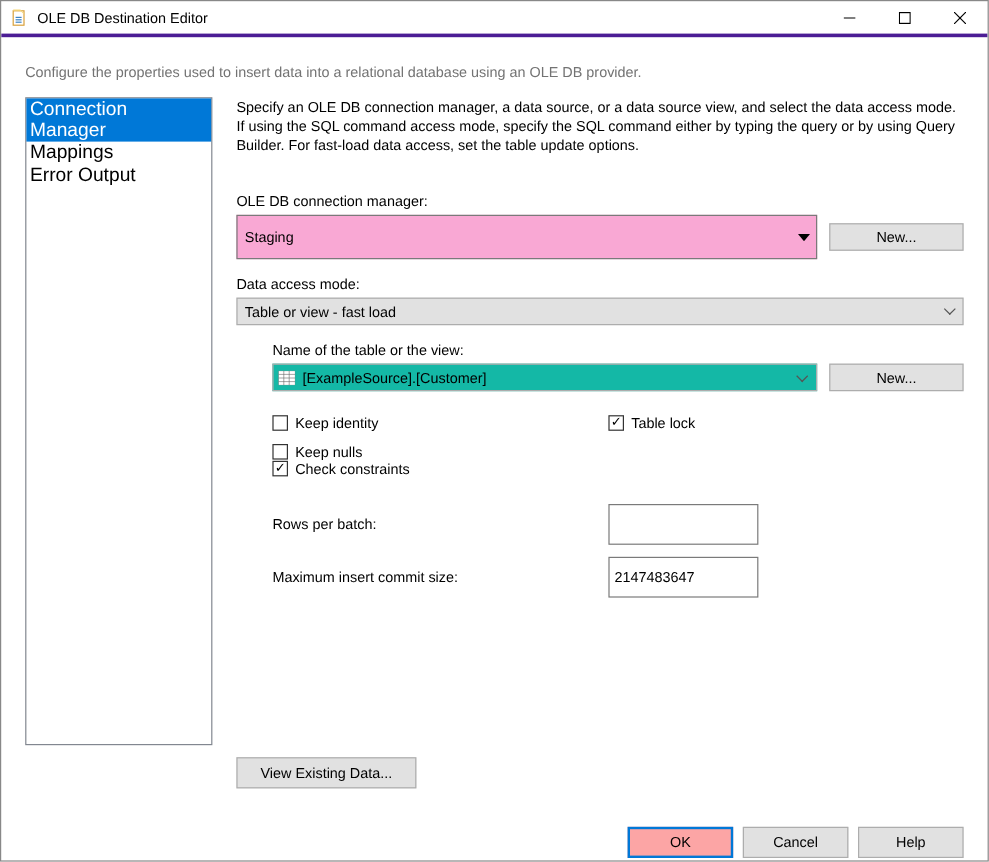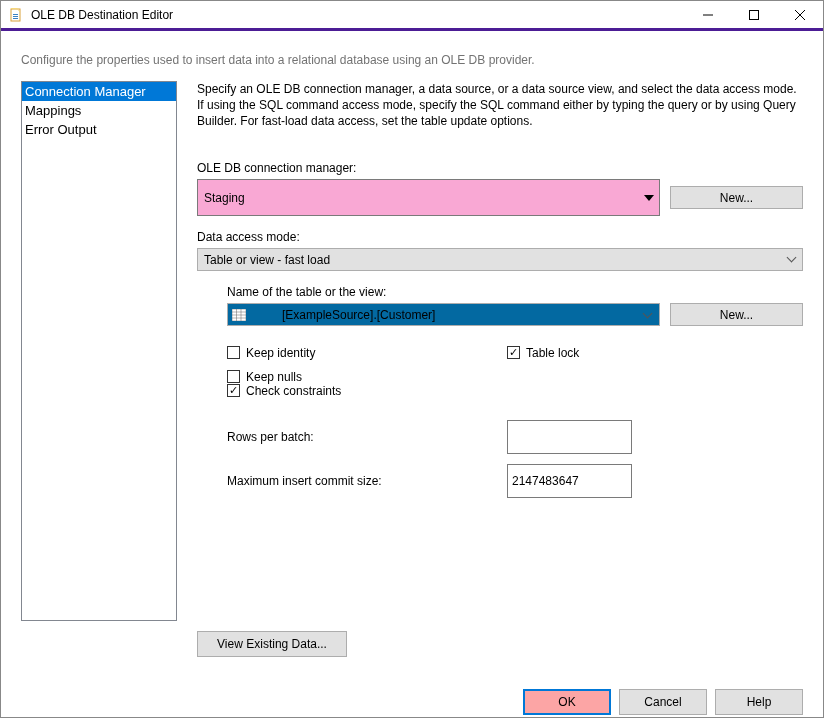--- a/index.html
+++ b/index.html
@@ -8,43 +8,43 @@
     .titlebar { height: 30px; display: flex; align-items: center; padding: 0 0 0 8px; border-bottom: 3px solid #4c1d95; }
     .titlebar-icon { width: 16px; height: 16px; margin-right: 6px; display: flex; align-items: center; justify-content: center; }
     .titlebar-title { flex: 1; font-size: 12px; }
     .winbtn { width: 46px; height: 30px; display: flex; align-items: center; justify-content: center; cursor: pointer; }
 
     .subtitle { padding: 22px 20px 14px 20px; font-size: 12px; color: #737373; }
 
     .main { display: flex; padding: 0 20px 12px 20px; height: 596px; }
 
     .sidebar { width: 156px; height: 540px; border: 1px solid #828790; margin-right: 20px; flex-shrink: 0; }
-    .sidebar-item { padding: 1px 3px; cursor: pointer; font-size: 13px; line-height: 17px; }
+    .sidebar-item { padding: 1px 3px; cursor: pointer; font-size: 16px; line-height: 17px; }
     .sidebar-item.selected { background: #0078d7; color: #fff; }
 
     .panel { flex: 1; display: flex; flex-direction: column; }
     .desc { font-size: 12px; line-height: 16px; margin-bottom: 32px; }
 
     .field-label { font-size: 12px; margin-bottom: 4px; }
     .row { display: flex; align-items: center; margin-bottom: 14px; gap: 10px; }
 
     .combo { display: flex; align-items: center; border: 1px solid #7a7a7a; height: 37px; background: #f9a8d4; flex: 1; padding: 0 2px 0 6px; }
     .combo-text { flex: 1; font-size: 12px; }
     .combo-arrow { width: 17px; display: flex; justify-content: center; align-items: center; }
     .black-arrow { width: 0; height: 0; border-left: 5px solid transparent; border-right: 5px solid transparent; border-top: 6px solid #000; }
 
     .dropdown { position: relative; display: flex; align-items: center; border: 1px solid #adadad; background: #e1e1e1; height: 23px; flex: 1; padding: 0 20px 0 6px; }
     .dropdown-arrow { position: absolute; right: 6px; width: 8px; height: 5px; }
     .chev::after { content: ""; display: block; width: 6px; height: 6px; border-right: 1px solid #555; border-bottom: 1px solid #555; transform: rotate(45deg); margin-top: -3px; }
 
-    .table-dropdown { display: flex; align-items: center; border: 1px solid #adadad; background: #0369a1; height: 23px; flex: 1; padding: 0 20px 0 4px; position: relative; gap: 30px; }
+    .table-dropdown { display: flex; align-items: center; border: 1px solid #adadad; background: #14b8a6; height: 23px; flex: 1; padding: 0 20px 0 4px; position: relative; }
     .table-dropdown .chev { position: absolute; right: 8px; }
     .table-icon { width: 14px; height: 12px; margin-right: 6px; display: inline-block; }
 
-    .btn { width: 133px; height: 23px; border: 1px solid #adadad; background: #e1e1e1; font-size: 12px; cursor: pointer; }
+    .btn { width: 112px; height: 23px; border: 1px solid #adadad; background: #e1e1e1; font-size: 12px; cursor: pointer; }
 
     .indented { margin-left: 30px; }
     .check-row { display: flex; margin-bottom: 10px; }
     .check-col { display: flex; width: 280px; font-size: 12px; }
     .chk { width: 13px; height: 13px; border: 1px solid #333; margin-right: 6px; display: flex; align-items: center; justify-content: center; background: #fff; }
     .chk.checked::after { content: "✓"; font-size: 11px; color: #000; line-height: 1; }
 
     .num-row { display: flex; align-items: center; margin-bottom: 10px; }
     .num-label { width: 280px; font-size: 12px; }
     .num-input { width: 125px; height: 22px; border: 1px solid #7a7a7a; padding: 16px 4px; font-size: 12px; }

